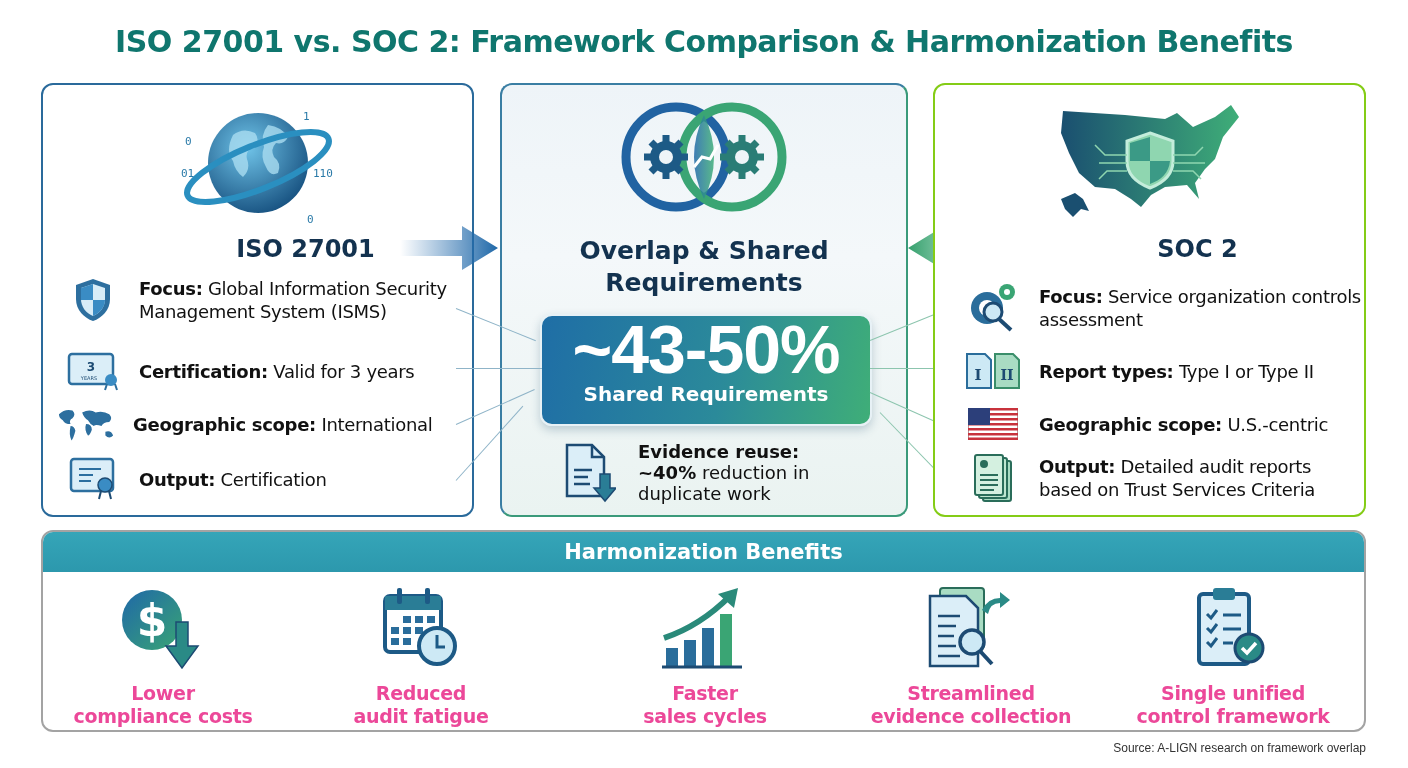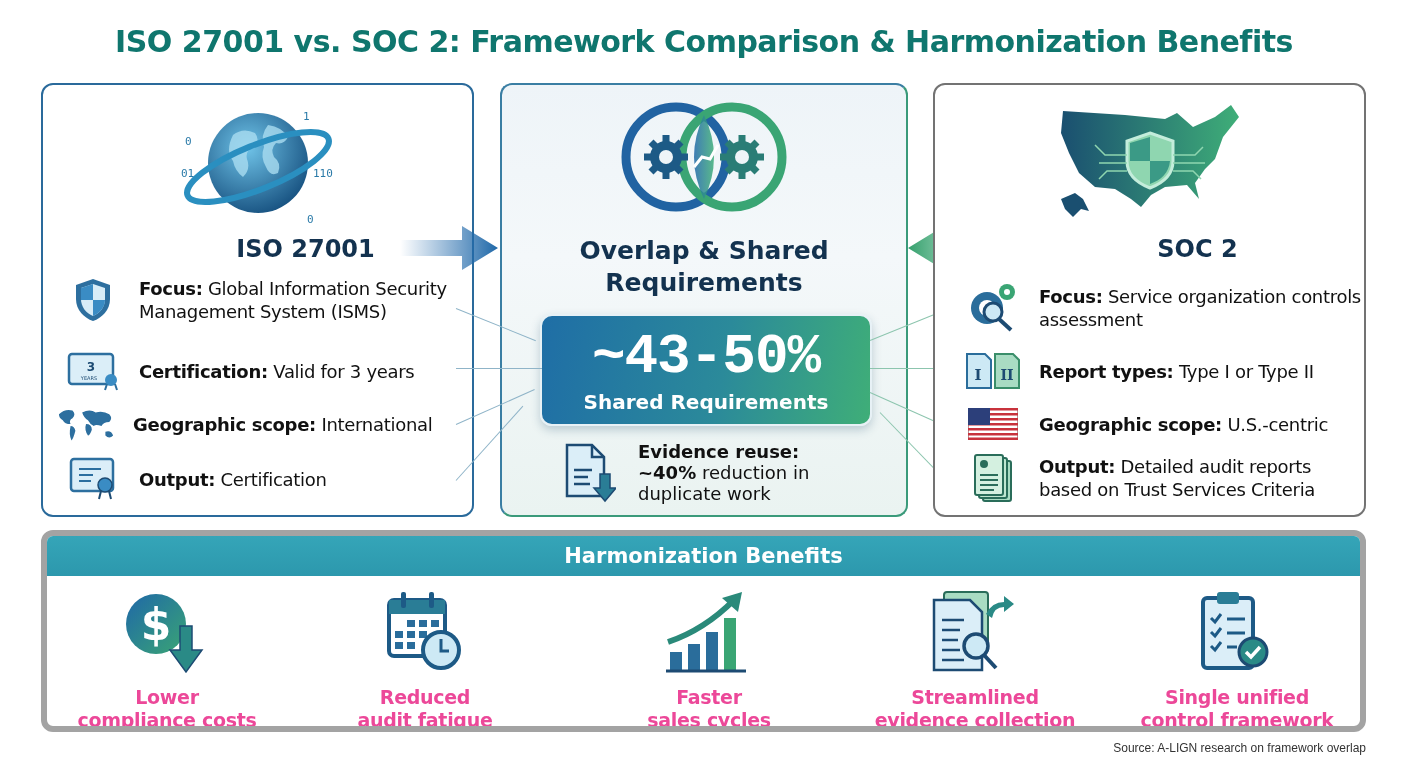--- a/index.html
+++ b/index.html
@@ -2,43 +2,43 @@
 <html><head>
 <meta charset="utf-8">
 <style>
   * { box-sizing: border-box; margin: 0; padding: 0; }
   body { width: 1408px; height: 768px; background: #ffffff; font-family: "Liberation Sans", sans-serif; color: #111; position: relative; overflow: hidden; }
   .title { position: absolute; left: 0; top: 24px; width: 1408px; text-align: center; font-family: "DejaVu Sans", sans-serif; font-weight: bold; font-size: 30px; color: #0f766e; letter-spacing: -0.5px; }
 
   .panel { position: absolute; top: 83px; height: 434px; border-radius: 12px; background: #fff; }
   .panel.iso { left: 41px; width: 433px; border: 2px solid #2a6a9b; }
   .panel.mid { left: 500px; width: 408px; border: 2px solid; border-color: #3a7ea3 #3a9a7a #3a9a7a #3a7ea3; background: linear-gradient(180deg, #eef4f8 0%, #f4f8fa 40%, #eaf3f1 100%); }
-  .panel.soc { left: 933px; width: 433px; border: 2px solid #737373; }
+  .panel.soc { left: 933px; width: 433px; border: 2px solid #84cc16; }
 
   .hero-icon { position: absolute; left: 50%; transform: translateX(-50%); }
   .fw-title { position: absolute; left: 0; width: 100%; text-align: center; font-family: "DejaVu Sans", sans-serif; font-weight: bold; font-size: 24px; color: #13324f; margin-left: 48px; }
   .mid-title { position: absolute; left: 0; top: 150px; width: 100%; text-align: center; font-family: "DejaVu Sans", sans-serif; font-weight: bold; font-size: 25px; line-height: 32px; color: #13324f; }
 
   .attr { position: absolute; display: flex; align-items: center; }
   .attr .ico { width: 60px; height: 46px; flex: none; display: flex; align-items: center; justify-content: center; }
   .attr .txt { margin-left: 16px; font-family: "DejaVu Sans", sans-serif; font-size: 18px; line-height: 23px; color: #111; letter-spacing: -0.3px; }
   .attr .txt b { font-weight: bold; }
 
   .big-box { position: absolute; left: 38px; top: 229px; width: 332px; height: 112px; border-radius: 12px; background: linear-gradient(100deg, #1f6ea6 0%, #2b8a9a 55%, #3fae78 100%); box-shadow: 0 4px 10px rgba(30,80,110,0.25); border: 2px solid #e7f1f6; text-align: center; color: #fff; }
-  .big-num { font-family: Liberation Mono, monospace; font-weight: bold; font-size: 56px; line-height: 66px; margin-top: 8px; letter-spacing: -1px; }
+  .big-num { font-family: Liberation Sans, sans-serif; font-weight: bold; font-size: 68px; line-height: 66px; letter-spacing: -1px; }
   .big-lbl { font-family: "DejaVu Sans", sans-serif; font-weight: bold; font-size: 20px; line-height: 24px; }
   .evidence { position: absolute; left: 62px; top: 356px; display: flex; align-items: center; }
   .evidence .txt { margin-left: 22px; font-family: "DejaVu Sans", sans-serif; font-size: 18px; line-height: 21px; color: #111; }
 
   .connector { position: absolute; height: 1px; background: #8fb4c8; transform-origin: left center; }
   .connector.g { background: #8cc5ae; }
 
   .arrow { position: absolute; top: 226px; width: 100px; height: 44px; }
 
-  .benefits { position: absolute; left: 41px; top: 530px; width: 1325px; height: 202px; border: 6px solid #a3a3a3; border-radius: 12px; overflow: hidden; background: #fff; }
+  .benefits { position: absolute; left: 41px; top: 530px; width: 1325px; height: 202px; border: 2px solid #a3a3a3; border-radius: 12px; overflow: hidden; background: #fff; }
   .benefits-head { height: 40px; background: linear-gradient(180deg, #35a5b8, #2c98ad); color: #fff; text-align: center; font-family: "DejaVu Sans", sans-serif; font-weight: bold; font-size: 21px; line-height: 40px; }
   .benefit { position: absolute; top: 52px; width: 240px; text-align: center; }
   .benefit .bico { height: 86px; display: flex; justify-content: center; align-items: flex-end; }
   .benefit .blbl { margin-top: 12px; font-family: "DejaVu Sans", sans-serif; font-weight: bold; font-size: 19px; line-height: 23px; color: #ec4899; letter-spacing: -0.3px; }
 
   .source { position: absolute; right: 42px; top: 741px; font-family: "Liberation Sans", sans-serif; font-size: 12px; color: #333; }
 </style>
 </head>
 <body>
 

